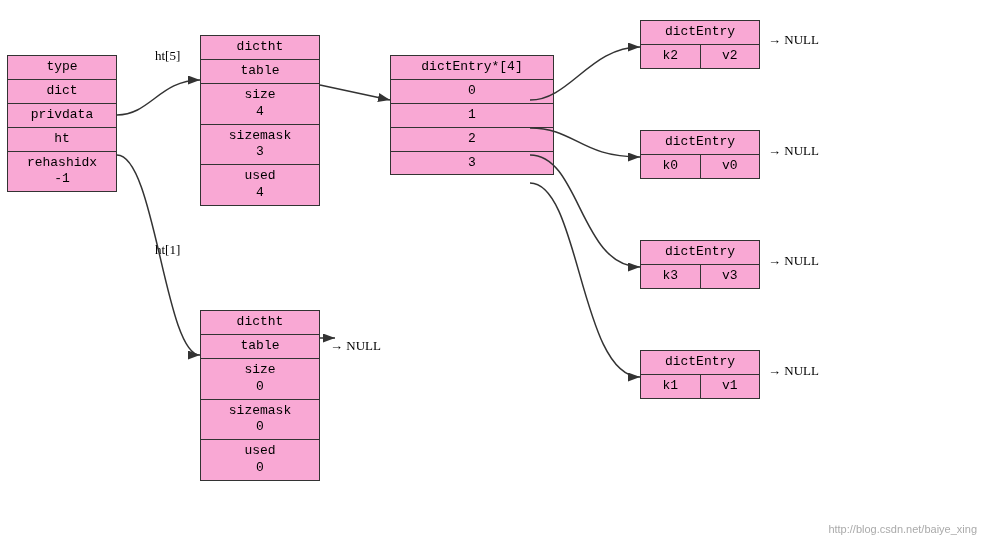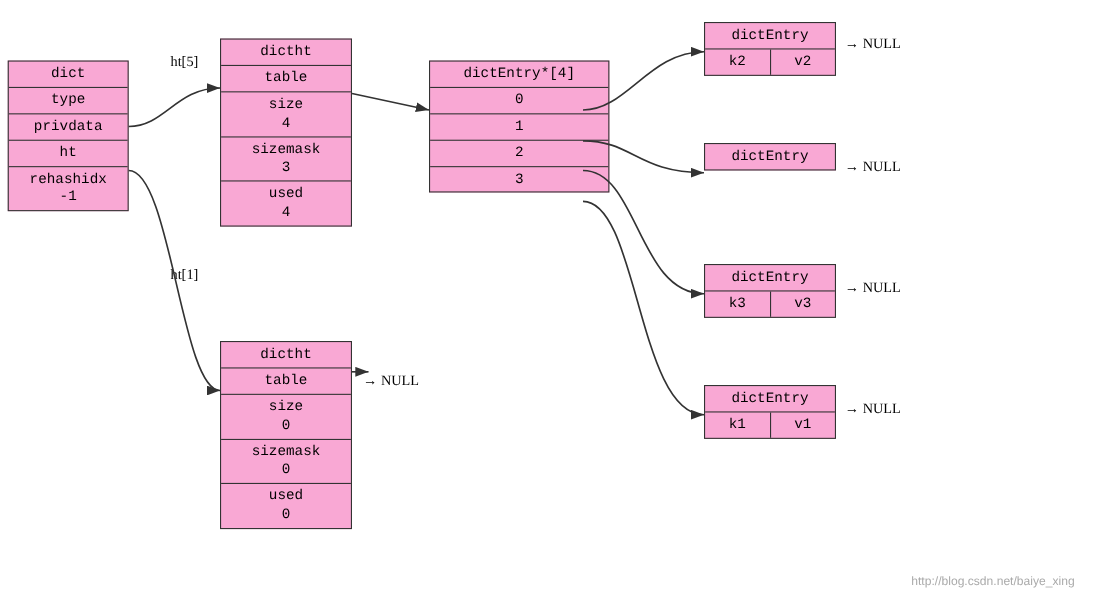--- a/index.html
+++ b/index.html
@@ -81,22 +81,22 @@
       color: #aaa;
       font-family: Liberation Sans, sans-serif;
     }
   </style>
 </head>
 <body>
 
 <div class="diagram-container">
 
   <div class="box" style="left:7px; top:55px; width:110px;">
+    <div class="box-cell">type</div>
     <div class="box-cell">dict</div>
-    <div class="box-cell">type</div>
     <div class="box-cell">privdata</div>
     <div class="box-cell">ht</div>
     <div class="box-cell">rehashidx<br>-1</div>
   </div>
 
   <div class="box" style="left:200px; top:35px; width:120px;">
     <div class="box-cell">dictht</div>
     <div class="box-cell">table</div>
     <div class="box-cell">size<br>4</div>
     <div class="box-cell">sizemask<br>3</div>
@@ -122,20 +122,24 @@
   <div class="box" style="left:640px; top:20px; width:120px;">
     <div class="box-cell">dictEntry</div>
     <div class="box-cell-pair">
       <div class="box-cell-half">k2</div>
       <div class="box-cell-half">v2</div>
     </div>
   </div>
 
   <div class="box" style="left:640px; top:130px; width:120px;">
     <div class="box-cell">dictEntry</div>
+    <div class="box-cell-pair">
+      <div class="box-cell-half">k0</div>
+      <div class="box-cell-half">v0</div>
+    </div>
   </div>
 
   <div class="box" style="left:640px; top:240px; width:120px;">
     <div class="box-cell">dictEntry</div>
     <div class="box-cell-pair">
       <div class="box-cell-half">k3</div>
       <div class="box-cell-half">v3</div>
     </div>
   </div>
 

